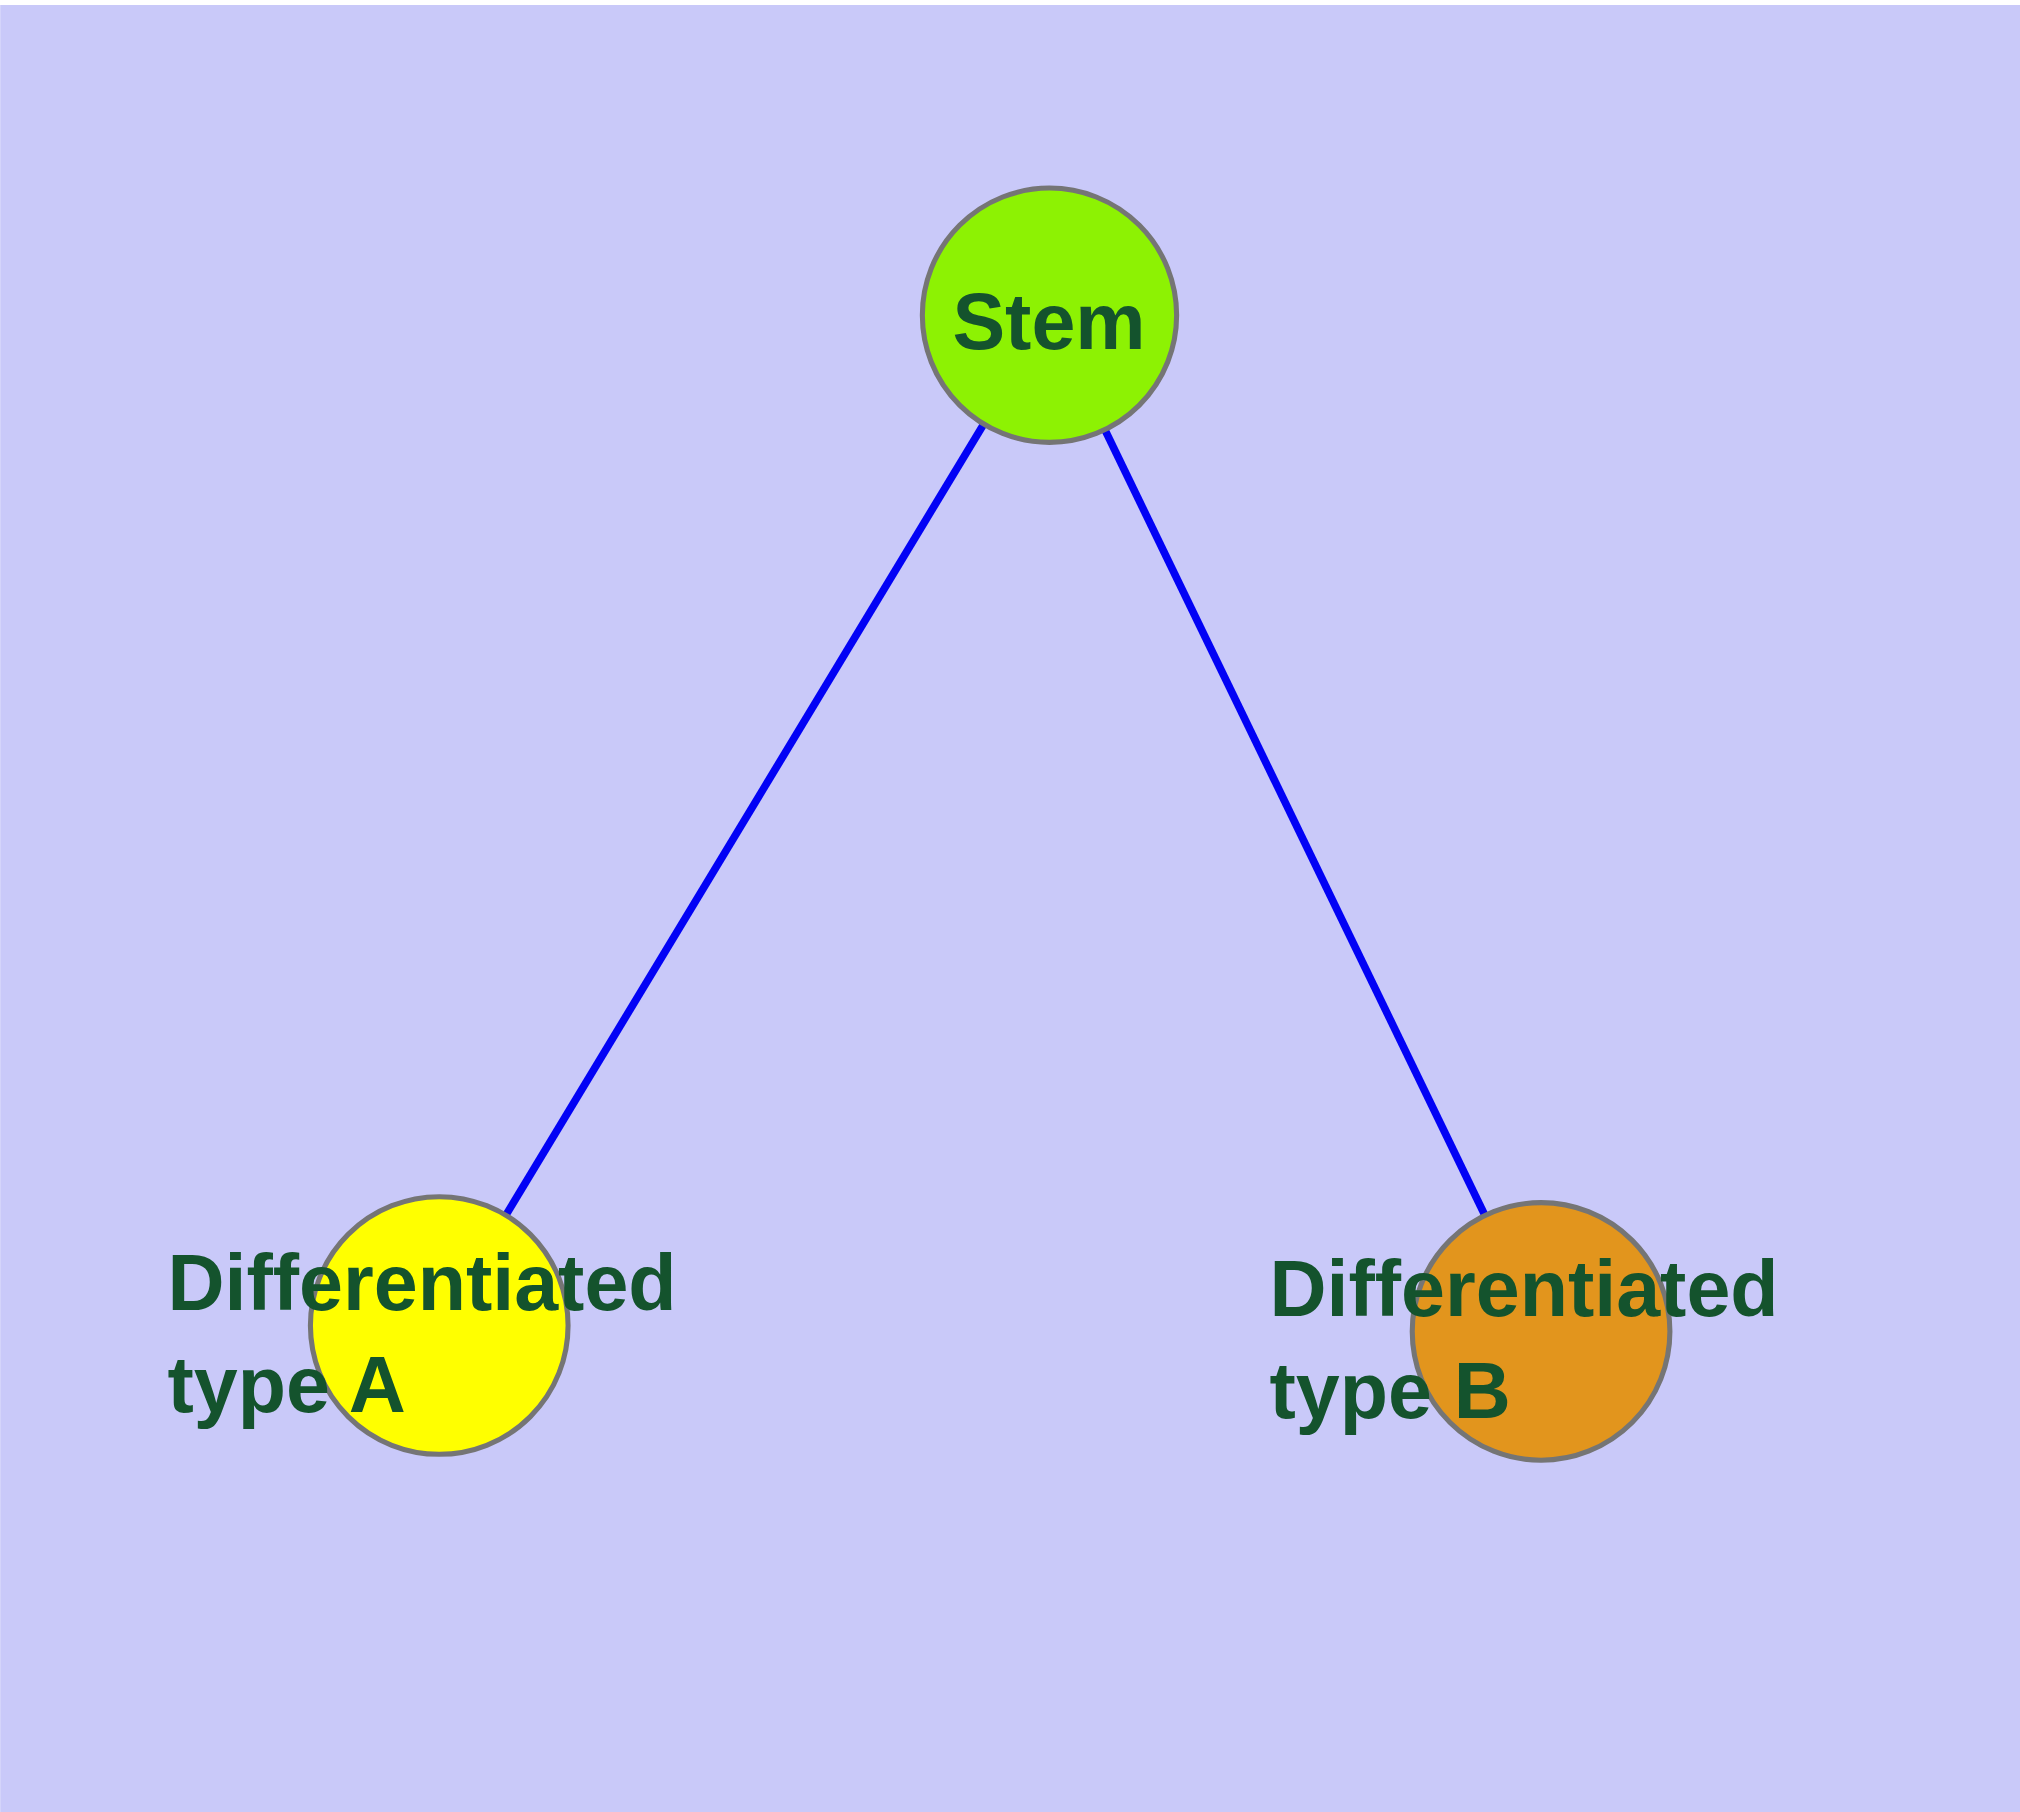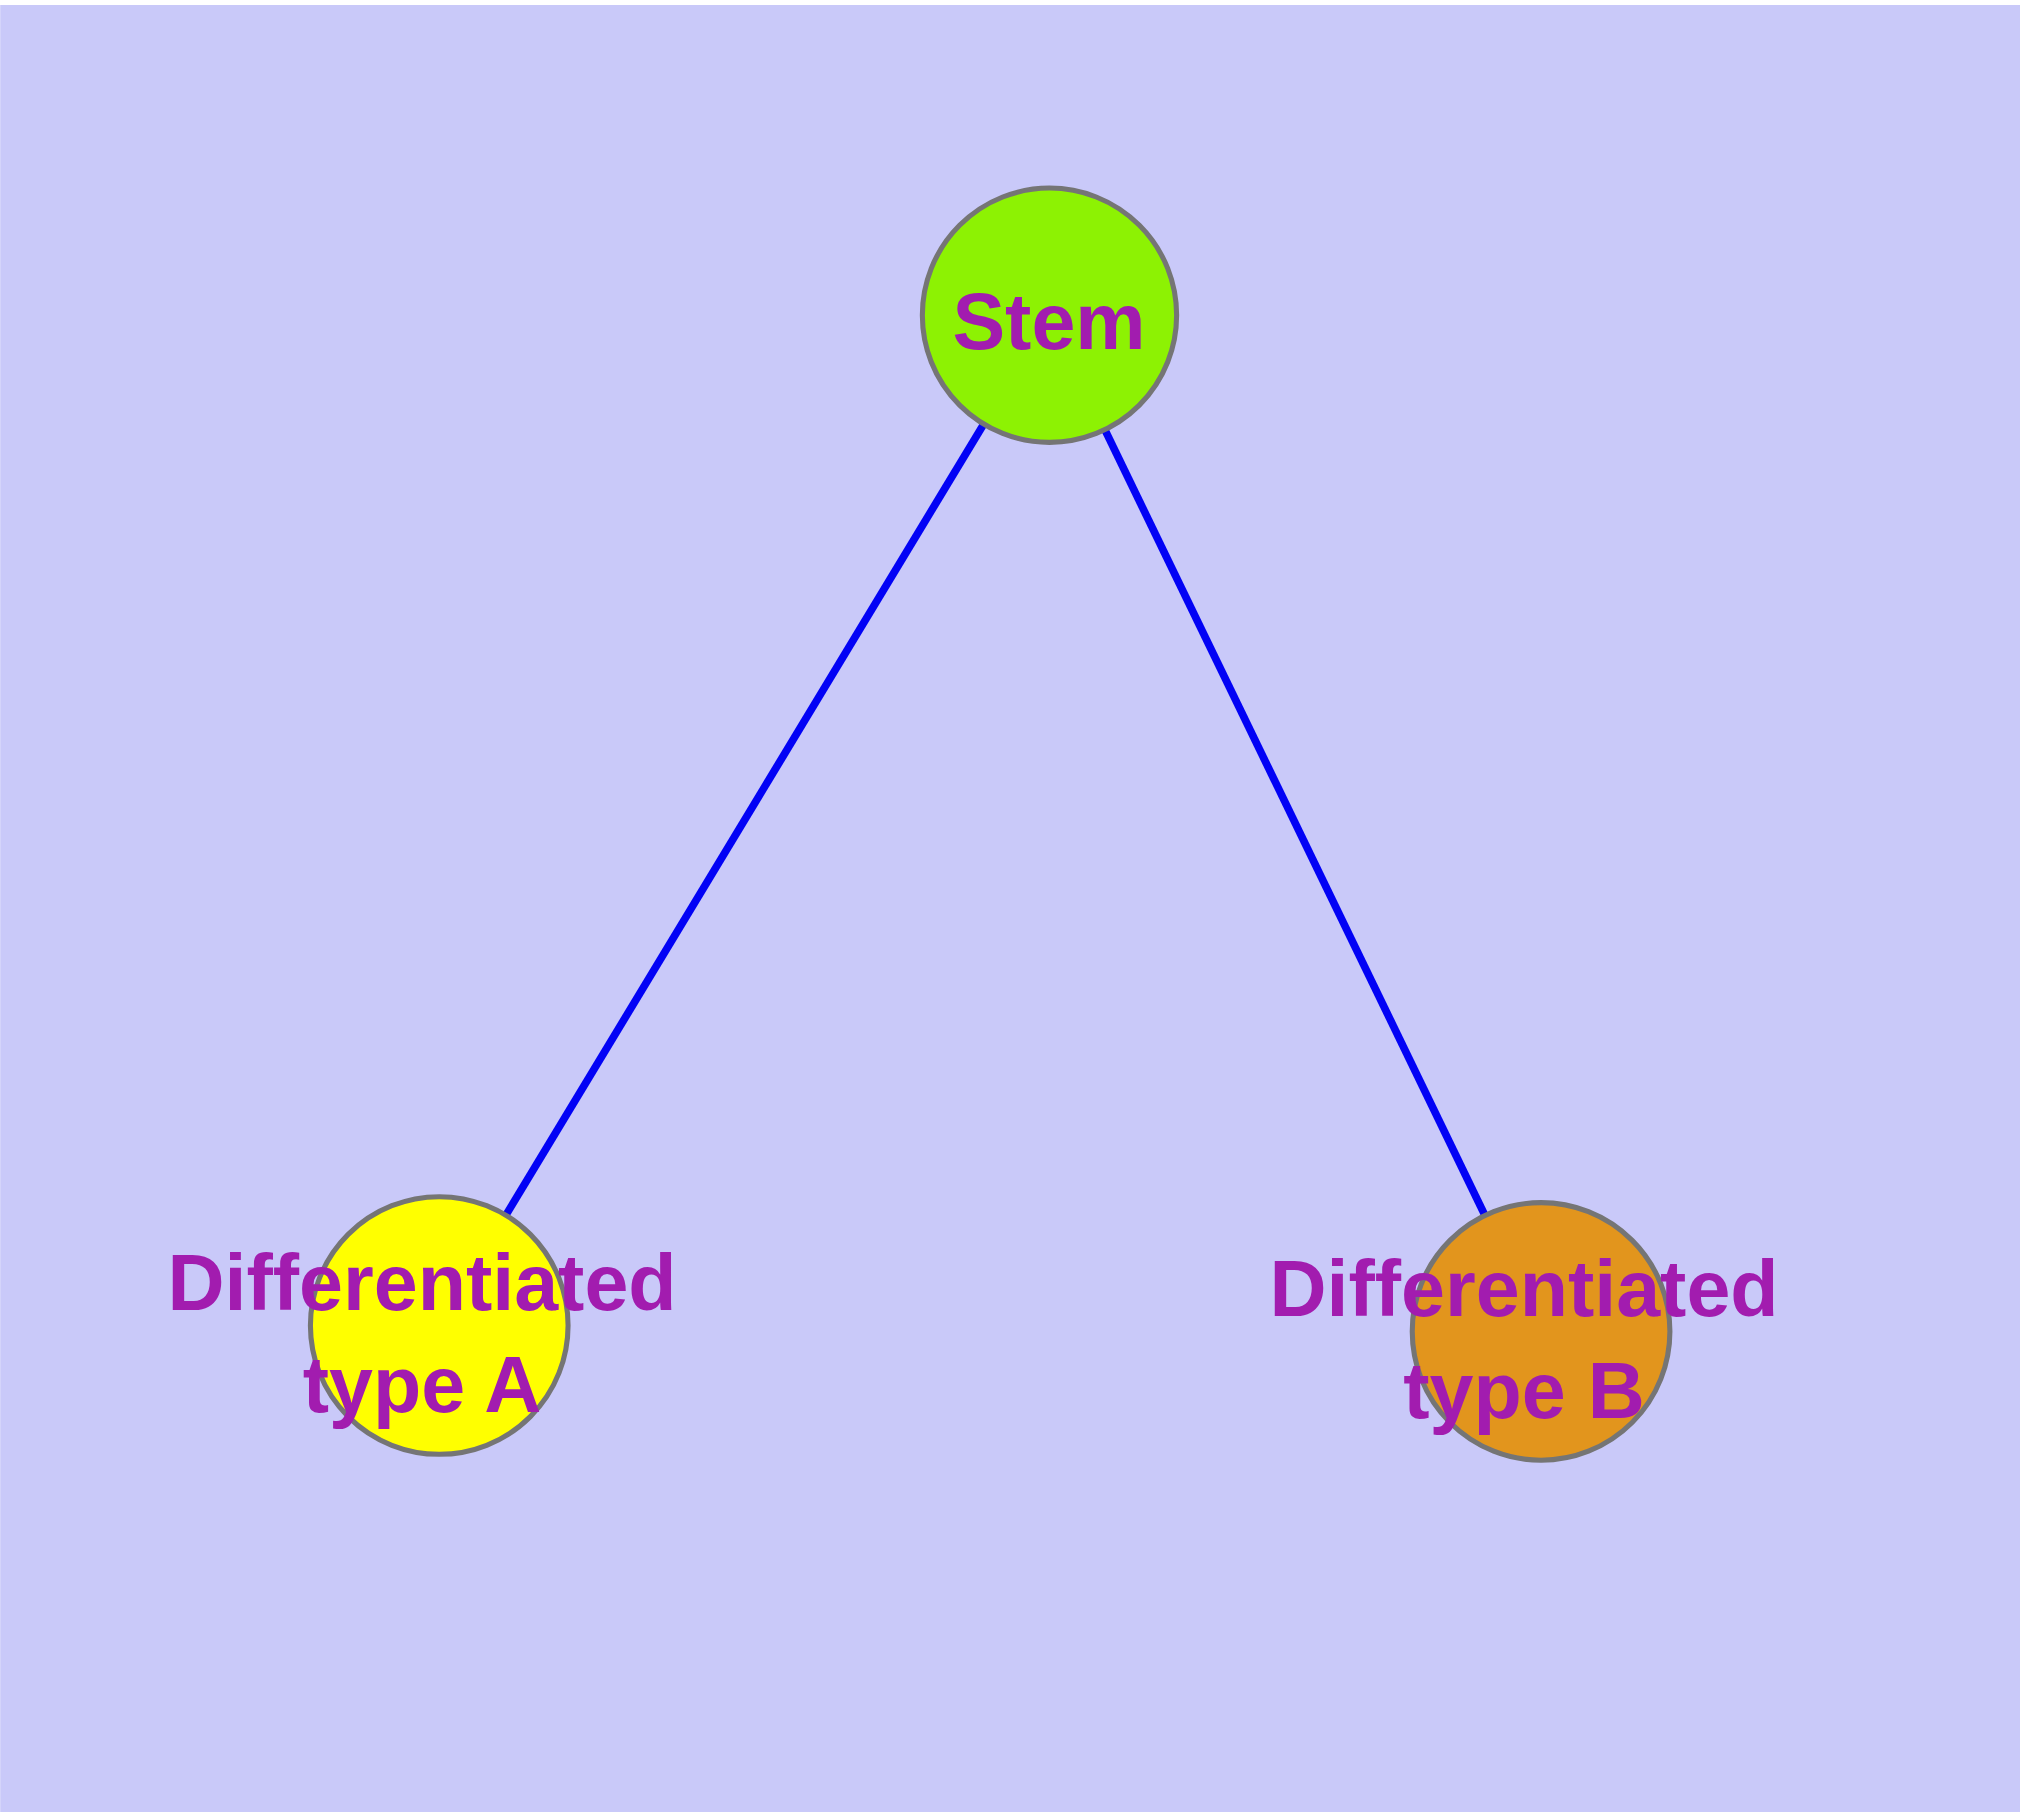--- a/index.html
+++ b/index.html
@@ -23,22 +23,22 @@
     top: 0;
     left: 0;
     display: block;
   }
   .node-label {
     position: absolute;
     transform: translate(-50%, -50%);
     font-weight: 700;
     font-size: 79px;
     line-height: 102px;
-    color: #a21caf;
-    text-align: center;
+    color: #14532d;
+    text-align: left;
     white-space: pre-line;
     pointer-events: none;
   }
   .label-stem { left: 1049px; top: 317px; }
   .label-a    { left: 422px;  top: 1329px; }
   .label-b    { left: 1524px; top: 1335px; }
 </style>
 </head>
 <body style="background: rgb(255, 255, 255);">
 

